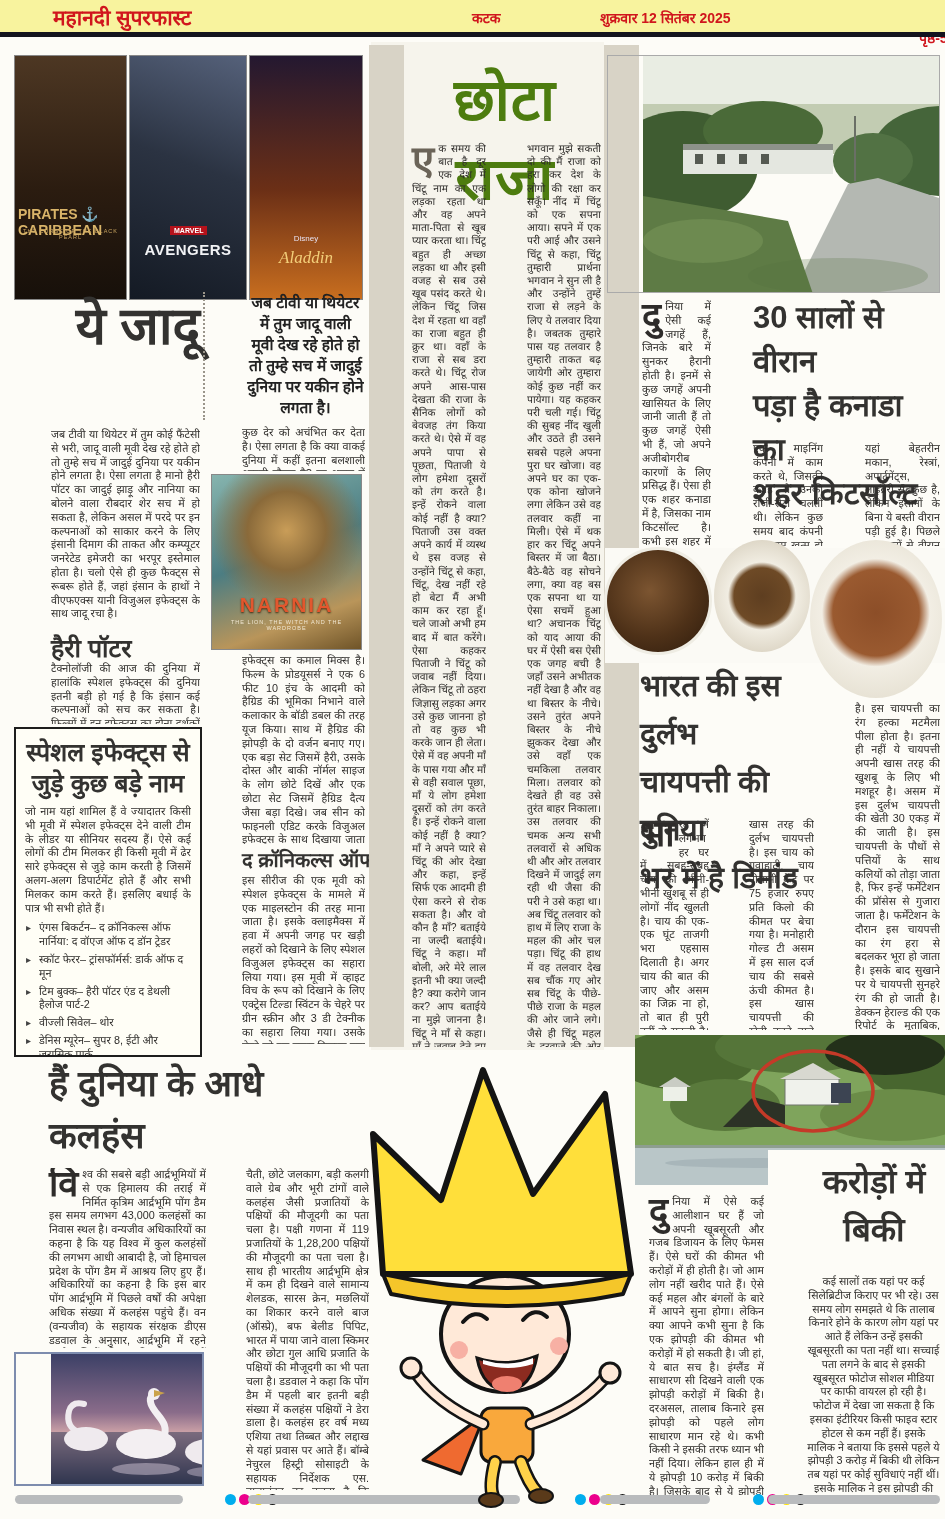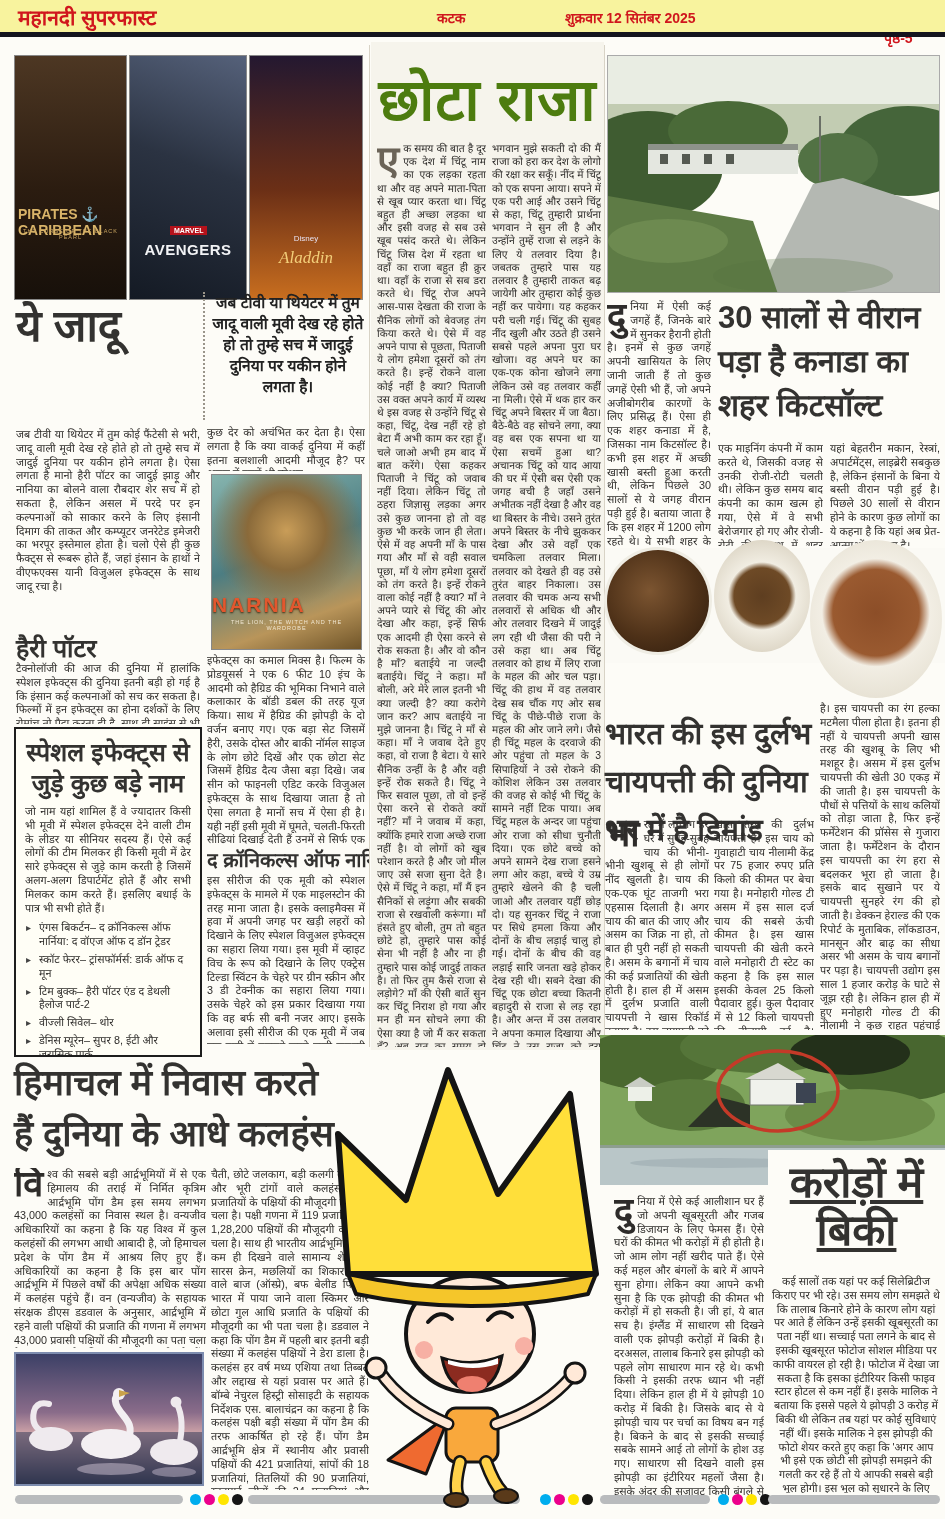--- a/index.html
+++ b/index.html
@@ -1,18 +1,18 @@
 <!DOCTYPE html>
 <html><head>
 <meta charset="utf-8">
 <style>
   * { margin:0; padding:0; box-sizing:border-box; }
   body { background:#ffffff; font-family:"Liberation Sans","DejaVu Sans",sans-serif; }
   #page { position:relative; width:945px; height:1519px; background:#fdfcf7; overflow:hidden; margin:0 auto; }
-  .abs { position:absolute; }
+  .abs { position:absolute;padding-left:35px; }
   .body-text { font-size:10.8px; line-height:13.8px; text-align:justify; color:#2e2c2a; overflow:hidden; }
   .headline { font-weight:bold; color:#333230; }
   .dropcap { float:left; font-size:34px; line-height:30px; font-weight:bold; color:#2e2c2a; margin:0 4px 0 0; }
   .vline { width:1px; background:#d8d3c6; }
   .dotline { border-left:2px dotted #9a958a; width:0; }
   .poster { border:1px solid #888; overflow:hidden; color:#fff; }
   .reg-bar { height:9px; border-radius:5px; background:#b9bbbd; }
   .reg-dots { display:flex; gap:3px; }
   .reg-dots i { width:11px; height:11px; border-radius:50%; display:block; }
   .dot-c{background:#00adee;} .dot-m{background:#ec008c;} .dot-y{background:#ffe500;} .dot-k{background:#151515;}
@@ -44,32 +44,32 @@
   <div class="abs poster" style="left:129px;top:55px;width:118px;height:245px;background:linear-gradient(200deg,#55617a 0%,#2b3342 45%,#141a24 100%);">
     <div style="position:absolute;left:40px;top:170px;background:#b5121b;color:#fff;font-size:7px;font-weight:bold;padding:1px 4px;">MARVEL</div>
     <div style="position:absolute;left:0;right:0;top:185px;text-align:center;font-size:15px;font-weight:bold;color:#f2f3f5;letter-spacing:0.5px;">AVENGERS</div>
   </div>
   <div class="abs poster" style="left:249px;top:55px;width:114px;height:245px;background:linear-gradient(180deg,#241830 0%,#6b2f16 55%,#c86e1f 100%);">
     <div style="position:absolute;left:0;right:0;top:178px;text-align:center;font-size:8px;color:#e8e2f2;">Disney</div>
     <div style="position:absolute;left:0;right:0;top:192px;text-align:center;font-family:'Liberation Serif','DejaVu Serif',serif;font-style:italic;font-size:17px;color:#f3cf7a;">Aladdin</div>
   </div>
 
   <div class="abs headline" style="left:16px;top:293px;width:184px;height:132px;">
-    <div style="font-size:44px;line-height:66px;">ये जादू</div>
+    <div style="font-size:52px;line-height:66px;text-align:right;">ये जादू</div>
   </div>
   <div class="abs dotline" style="left:203px;top:292px;height:128px;"></div>
   <div class="abs" style="left:212px;top:292px;width:152px;height:130px;font-size:15.5px;line-height:21px;font-weight:bold;color:#222;text-align:center;overflow:hidden;">जब टीवी या थियेटर में तुम जादू वाली मूवी देख रहे होते हो तो तुम्हे सच में जादुई दुनिया पर यकीन होने लगता है।</div>
 
   <div class="abs body-text" style="left:16px;top:428px;width:184px;height:200px;">जब टीवी या थियेटर में तुम कोई फैंटेसी से भरी, जादू वाली मूवी देख रहे होते हो तो तुम्हे सच में जादुई दुनिया पर यकीन होने लगता है। ऐसा लगता है मानो हैरी पॉटर का जादुई झाड़ू और नानिया का बोलने वाला रौबदार शेर सच में हो सकता है, लेकिन असल में परदे पर इन कल्पनाओं को साकार करने के लिए इंसानी दिमाग की ताकत और कम्प्यूटर जनरेटेड इमेजरी का भरपूर इस्तेमाल होता है। चलो ऐसे ही कुछ फैक्ट्स से रूबरू होते हैं, जहां इंसान के हाथों ने वीएफएक्स यानी विजुअल इफेक्ट्स के साथ जादू रचा है।</div>
   <div class="abs headline" style="left:16px;top:630px;width:184px;font-size:25px;">हैरी पॉटर</div>
   <div class="abs body-text" style="left:16px;top:662px;width:184px;height:62px;">टैक्नोलॉजी की आज की दुनिया में हालांकि स्पेशल इफेक्ट्स की दुनिया इतनी बड़ी हो गई है कि इंसान कई कल्पनाओं को सच कर सकता है। फिल्मों में इन इफेक्ट्स का होना दर्शकों के लिए रोमांच तो पैदा करता ही है, साथ ही साइंस से भी जोड़ता है। बच्चों के लिए बनने वाली फिल्मों में इस तरह के इफेक्ट्स और भी रोमांचक तरीके से फिल्माए जाते हैं ताकि बच्चे अपनी कल्पना का विस्तार कर सकें। हैरी पॉटर मूवी में हैरी के लम्बे चौड़े दानव रूपी दोस्त हैग्रिड का होना वास्तव में</div>
 
   <div class="abs body-text" style="left:207px;top:426px;width:158px;height:45px;">कुछ देर को अचंभित कर देता है। ऐसा लगता है कि क्या वाकई दुनिया में कहीं इतना बलशाली आदमी मौजूद है? पर असल में इसमें भी स्पेशल</div>
   <div class="abs poster" style="left:211px;top:474px;width:151px;height:176px;background:radial-gradient(circle at 50% 32%,#c99d58 0%,#8a6a3a 28%,rgba(0,0,0,0) 55%),linear-gradient(160deg,#86b4ae 0%,#4c7d82 45%,#b9955a 78%,#6f5428 100%);">
-    <div style="position:absolute;left:0;right:0;top:118px;text-align:left;font-size:21px;font-weight:bold;color:#e2572e;letter-spacing:2px;text-shadow:0 1px 2px #3a2a10;">NARNIA</div>
+    <div style="position:absolute;left:0;right:0;top:118px;text-align:center;font-size:21px;font-weight:bold;color:#e2572e;letter-spacing:2px;text-shadow:0 1px 2px #3a2a10;">NARNIA</div>
     <div style="position:absolute;left:0;right:0;top:144px;text-align:center;font-size:5.5px;color:#f0e6d0;letter-spacing:1px;">THE LION, THE WITCH AND THE WARDROBE</div>
   </div>
   <div class="abs body-text" style="left:207px;top:654px;width:158px;height:190px;">इफेक्ट्स का कमाल मिक्स है। फिल्म के प्रोडयूसर्स ने एक 6 फीट 10 इंच के आदमी को हैग्रिड की भूमिका निभाने वाले कलाकार के बॉडी डबल की तरह यूज किया। साथ में हैग्रिड की झोपड़ी के दो वर्जन बनाए गए। एक बड़ा सेट जिसमें हैरी, उसके दोस्त और बाकी नॉर्मल साइज के लोग छोटे दिखें और एक छोटा सेट जिसमें हैग्रिड दैत्य जैसा बड़ा दिखे। जब सीन को फाइनली एडिट करके विजुअल इफेक्ट्स के साथ दिखाया जाता है तो ऐसा लगता है मानों सच में ऐसा ही है। यही नहीं इसी मूवी में घूमते, चलती-फिरती सीढ़ियां दिखाई देती हैं उनमें से सिर्फ एक ही असली थी बाकी सभी सीढ़ियों के छोटे मॉडल्स थे।</div>
   <div class="abs headline" style="left:207px;top:846px;width:162px;font-size:20px;white-space:nowrap;overflow:hidden;">द क्रॉनिकल्स ऑफ नार्निया</div>
   <div class="abs body-text" style="left:207px;top:874px;width:158px;height:170px;">इस सीरीज की एक मूवी को स्पेशल इफेक्ट्स के मामले में एक माइलस्टोन की तरह माना जाता है। इसके क्लाइमैक्स में हवा में अपनी जगह पर खड़ी लहरों को दिखाने के लिए स्पेशल विजुअल इफेक्ट्स का सहारा लिया गया। इस मूवी में व्हाइट विच के रूप को दिखाने के लिए एक्ट्रेस टिल्डा स्विंटन के चेहरे पर ग्रीन स्क्रीन और 3 डी टेक्नीक का सहारा लिया गया। उसके चेहरे को इस प्रकार दिखाया गया कि वह बर्फ सी बनी नजर आए। इसके अलावा इसी सीरीज की एक मूवी में जब एक पानी में उछलने-कूदने वाली जलपरी की जरूरत पड़ी तो एक इंसानी चेहरे और मछली जैसी दुम के साथ आर्टिफिशियल मॉडल बनाकर उसे असली पानी के साथ शूट किया गया, ताकि वह असली जैसा लुक दे सके।</div>
 
   <div class="abs" style="left:14px;top:727px;width:188px;height:330px;border:2px solid #1d1d1d;background:#fffef6;padding:8px 9px;overflow:hidden;">
     <div class="headline" style="font-size:25px;line-height:31px;text-align:center;margin-bottom:6px;">स्पेशल इफेक्ट्स से जुड़े कुछ बड़े नाम</div>
     <div class="body-text">जो नाम यहां शामिल हैं वे ज्यादातर किसी भी मूवी में स्पेशल इफेक्ट्स देने वाली टीम के लीडर या सीनियर सदस्य हैं। ऐसे कई लोगों की टीम मिलकर ही किसी मूवी में ढेर सारे इफेक्ट्स से जुड़े काम करती है जिसमें अलग-अलग डिपार्टमेंट होते हैं और सभी मिलकर काम करते हैं। इसलिए बधाई के पात्र भी सभी होते हैं।</div>
     <ul class="fx-list body-text" style="text-align:left;">
@@ -118,21 +118,21 @@
     <span class="dropcap" style="font-size:36px;line-height:32px;">दु</span><span>निया में ऐसी कई जगहें हैं, जिनके बारे में सुनकर हैरानी होती है। इनमें से कुछ जगहें अपनी खासियत के लिए जानी जाती हैं तो कुछ जगहें ऐसी भी हैं, जो अपने अजीबोगरीब कारणों के लिए प्रसिद्ध हैं। ऐसा ही एक शहर कनाडा में है, जिसका नाम किटसॉल्ट है। कभी इस शहर में अच्छी खासी बस्ती हुआ करती थी, लेकिन पिछले 30 सालों से ये जगह वीरान पड़ी हुई है। बताया जाता है कि इस शहर में 1200 लोग रहते थे। ये सभी शहर के पास चलने वाली</span>
   </div>
   <div class="abs body-text" style="left:718px;top:442px;width:105px;height:104px;">एक माइनिंग कंपनी में काम करते थे, जिसकी वजह से उनकी रोजी-रोटी चलती थी। लेकिन कुछ समय बाद कंपनी का काम खत्म हो गया, ऐसे में वे सभी बेरोजगार हो गए और रोजी-रोटी की तलाश में शहर छोड़कर चले गए। आज भी</div>
   <div class="abs body-text" style="left:830px;top:442px;width:110px;height:104px;">यहां बेहतरीन मकान, रेस्त्रां, अपार्टमेंट्स, लाइब्रेरी सबकुछ है, लेकिन इंसानों के बिना ये बस्ती वीरान पड़ी हुई है। पिछले 30 सालों से वीरान होने के कारण कुछ लोगों का ये कहना है कि यहां अब प्रेत-आत्माओं का वास है।</div>
 
   <div class="abs" style="left:605px;top:548px;width:340px;height:115px;background:#fbfaf5;"></div>
   <div class="abs" style="left:607px;top:550px;width:102px;height:102px;border-radius:50%;background:radial-gradient(circle at 42% 40%,#7c5531 0%,#4e3118 55%,#2d1b0c 100%);box-shadow:0 0 0 3px #efede4;"></div>
   <div class="abs" style="left:714px;top:540px;width:96px;height:112px;border-radius:50%;background:radial-gradient(circle at 50% 50%,#5e3e20 0%,#6e4a26 38%,#f1ede2 46%,#ddd6c6 78%,#c9c2b0 100%);"></div>
   <div class="abs" style="left:810px;top:540px;width:132px;height:158px;border-radius:50%;background:radial-gradient(circle at 50% 46%,#8c4e28 0%,#9a5a30 40%,#f2eee4 50%,#e7e2d4 80%,#d5cfbe 100%);"></div>
 
-  <div class="abs headline" style="left:605px;top:662px;width:212px;height:152px;margin-top:48px;">
+  <div class="abs headline" style="left:605px;top:662px;width:212px;height:152px;">
     <div style="font-size:30px;line-height:48px;">भारत की इस दुर्लभ</div>
     <div style="font-size:30px;line-height:48px;">चायपत्ती की दुनिया</div>
     <div style="font-size:30px;line-height:48px;">भर में है डिमांड</div>
   </div>
   <div class="abs body-text" style="left:820px;top:702px;width:120px;height:328px;">है। इस चायपत्ती का रंग हल्का मटमैला पीला होता है। इतना ही नहीं ये चायपत्ती अपनी खास तरह की खुशबू के लिए भी मशहूर है। असम में इस दुर्लभ चायपत्ती की खेती 30 एकड़ में की जाती है। इस चायपत्ती के पौधों से पत्तियों के साथ कलियों को तोड़ा जाता है, फिर इन्हें फर्मेंटेशन की प्रॉसेस से गुजारा जाता है। फर्मेंटेशन के दौरान इस चायपत्ती का रंग हरा से बदलकर भूरा हो जाता है। इसके बाद सुखाने पर ये चायपत्ती सुनहरे रंग की हो जाती है। डेक्कन हेराल्ड की एक रिपोर्ट के मुताबिक, लॉकडाउन, मानसून और बाढ़ का सीधा असर भी असम के चाय बगानों पर पड़ा है। चायपत्ती उद्योग इस साल 1 हजार करोड़ के घाटे से जूझ रही है। लेकिन हाल ही में हुए मनोहारी गोल्ड टी की नीलामी ने कुछ राहत पहुंचाई है।</div>
   <div class="abs body-text" style="left:605px;top:818px;width:104px;height:212px;">
     <span class="dropcap" style="font-size:36px;line-height:32px;">भा</span><span>रत में लगभग हर घर में सुबह-सुबह चाय की भीनी-भीनी खुशबू से ही लोगों नींद खुलती है। चाय की एक-एक घूंट ताजगी भरा एहसास दिलाती है। अगर चाय की बात की जाए और असम का जिक्र ना हो, तो बात ही पुरी नहीं हो सकती है। असम के बगानों में चाय की कई प्रजातियों की खेती होती है। हाल ही में असम में दुर्लभ प्रजाति वाली चायपत्ती ने खास रिकॉर्ड बनाया है। इस चायपत्ती को नीलामी केंद्र पर 75 हजार रुपए प्रति किलो की कीमत पर बेचा गया है। मनोहारी गोल्ड टी</span>
   </div>
   <div class="abs body-text" style="left:714px;top:818px;width:100px;height:212px;">खास तरह की दुर्लभ चायपत्ती है। इस चाय को गुवाहाटी चाय नीलामी केंद्र पर 75 हजार रुपए प्रति किलो की कीमत पर बेचा गया है। मनोहारी गोल्ड टी असम में इस साल दर्ज चाय की सबसे ऊंची कीमत है। इस खास चायपत्ती की खेती करने वाले मनोहारी टी स्टेट का कहना है कि इस साल इसकी केवल 25 किलो पैदावार हुई। कुल पैदावार में से 12 किलो चायपत्ती की नीलामी हुई है। मनोहारी टी स्टेट के मुताबिक, ये खास तरह की चायपत्ती होती है, जिसे सुबह 4 से 6 बजे के बीच सूरज की किरणें जमीन पर पड़ने से पहले तोड़ा जाता</div>
 
@@ -151,29 +151,28 @@
       <rect x="150" y="44" width="54" height="26" fill="#f0f2ec" stroke="#70756c" stroke-width="1"></rect>
       <polygon points="145,44 206,44 178,28" fill="#d8d8d0"></polygon>
       <rect x="196" y="48" width="20" height="20" fill="#3c4452"></rect>
       <ellipse cx="178" cy="56" rx="60" ry="40" fill="none" stroke="#c43a28" stroke-width="3.5"></ellipse>
       <rect x="0" y="112" width="345" height="38" fill="#b9c6c8"></rect>
       <rect x="0" y="110" width="345" height="3" fill="#8e9e90"></rect>
       <ellipse cx="120" cy="128" rx="90" ry="5" fill="#a8b6ba"></ellipse>
     </svg>
   </div>
   <div class="abs headline" style="left:768px;top:1150px;width:177px;height:118px;background:#fdfcf7;text-align:center;padding-top:8px;">
-    <div style="font-size:43px;line-height:48px;text-decoration:underline;">करोड़ों में बिकी</div>
+    <div style="font-size:33px;line-height:48px;">करोड़ों में बिकी</div>
   </div>
   <div class="abs body-text" style="left:614px;top:1195px;width:150px;height:300px;">
     <span class="dropcap" style="font-size:36px;line-height:32px;">दु</span><span>निया में ऐसे कई आलीशान घर हैं जो अपनी खूबसूरती और गजब डिजायन के लिए फेमस हैं। ऐसे घरों की कीमत भी करोड़ों में ही होती है। जो आम लोग नहीं खरीद पाते हैं। ऐसे कई महल और बंगलों के बारे में आपने सुना होगा। लेकिन क्या आपने कभी सुना है कि एक झोपड़ी की कीमत भी करोड़ों में हो सकती है। जी हां, ये बात सच है। इंग्लैंड में साधारण सी दिखने वाली एक झोपड़ी करोड़ों में बिकी है। दरअसल, तालाब किनारे इस झोपड़ी को पहले लोग साधारण मान रहे थे। कभी किसी ने इसकी तरफ ध्यान भी नहीं दिया। लेकिन हाल ही में ये झोपड़ी 10 करोड़ में बिकी है। जिसके बाद से ये झोपड़ी चाय पर चर्चा का विषय बन गई है। बिकने के बाद से इसकी सच्चाई सबके सामने आई तो लोगों के होश उड़ गए। साधारण सी दिखने वाली इस झोपड़ी का इंटीरियर महलों जैसा है। इसके अंदर की सजावट किसी बंगले से कम नहीं है बताया जा रहा है कि ये झोपड़ी नहीं बल्कि तीन बेडरूम वाला अच्छा-खासा घर है। जिसे 1964 में बनाया गया था। 2016 इसके मालिक ने इसके इंटीरियर पर काम किया और फिर 10 करोड़ में इसे बेच दिया।</span>
   </div>
   <div class="abs body-text" style="left:772px;top:1275px;width:168px;height:218px;text-align:center;">कई सालों तक यहां पर कई सिलेब्रिटीज किराए पर भी रहे। उस समय लोग समझते थे कि तालाब किनारे होने के कारण लोग यहां पर आते हैं लेकिन उन्हें इसकी खूबसूरती का पता नहीं था। सच्चाई पता लगने के बाद से इसकी खूबसूरत फोटोज सोशल मीडिया पर काफी वायरल हो रही है। फोटोज में देखा जा सकता है कि इसका इंटीरियर किसी फाइव स्टार होटल से कम नहीं हैं। इसके मालिक ने बताया कि इससे पहले ये झोपड़ी 3 करोड़ में बिकी थी लेकिन तब यहां पर कोई सुविधाएं नहीं थीं। इसके मालिक ने इस झोपड़ी की फोटो शेयर करते हुए कहा कि 'अगर आप भी इसे एक छोटी सी झोपड़ी समझने की गलती कर रहे हैं तो ये आपकी सबसे बड़ी भूल होगी। इस भूल को सुधारने के लिए आपको एक बार यहां जरूर आना चाहिए और इसकी खूबसूरती देखनी चाहिए।'</div>
 
   <div class="abs headline" style="left:14px;top:1058px;width:352px;height:104px;">
-    <div style="font-size:36px;line-height:50px;">हिमाचल में निवास करते</div>
     <div style="font-size:36px;line-height:52px;">हैं दुनिया के आधे कलहंस</div>
   </div>
   <div class="abs body-text" style="left:14px;top:1168px;width:192px;height:180px;">
     <span class="dropcap" style="font-size:36px;line-height:32px;">वि</span><span>श्व की सबसे बड़ी आर्द्रभूमियों में से एक हिमालय की तराई में निर्मित कृत्रिम आर्द्रभूमि पोंग डैम इस समय लगभग 43,000 कलहंसों का निवास स्थल है। वन्यजीव अधिकारियों का कहना है कि यह विश्व में कुल कलहंसों की लगभग आधी आबादी है, जो हिमाचल प्रदेश के पोंग डैम में आश्रय लिए हुए हैं। अधिकारियों का कहना है कि इस बार पोंग आर्द्रभूमि में पिछले वर्षों की अपेक्षा अधिक संख्या में कलहंस पहुंचे हैं। वन (वन्यजीव) के सहायक संरक्षक डीएस डडवाल के अनुसार, आर्द्रभूमि में रहने वाली पक्षियों की प्रजाति की गणना में लगभग 43,000 प्रवासी पक्षियों की मौजूदगी का पता चला है। राज्य वन्यजीव विभाग ने 29 जनवरी को पोंग जलाशय में पक्षी गणना कराई थी। कलहंसों के अलावा कांगड़ा घाटी स्थित पोंग जलाशय में सामान्य कूट पक्षी, पिनटेल, सामान्य एवं गुच्छेदार तथा लाल कलगी वाले पोचार्ड प्रजाति के बत्तख, सामान्य</span>
   </div>
   <div class="abs" style="left:14px;top:1352px;width:190px;height:134px;border:2px solid #7d8cae;overflow:hidden;">
     <svg width="186" height="130" viewBox="0 0 186 130" xmlns="http://www.w3.org/2000/svg">
       <defs>
         <linearGradient id="dusk" x1="0" y1="0" x2="0" y2="1">
           <stop offset="0" stop-color="#3c4066"></stop>

